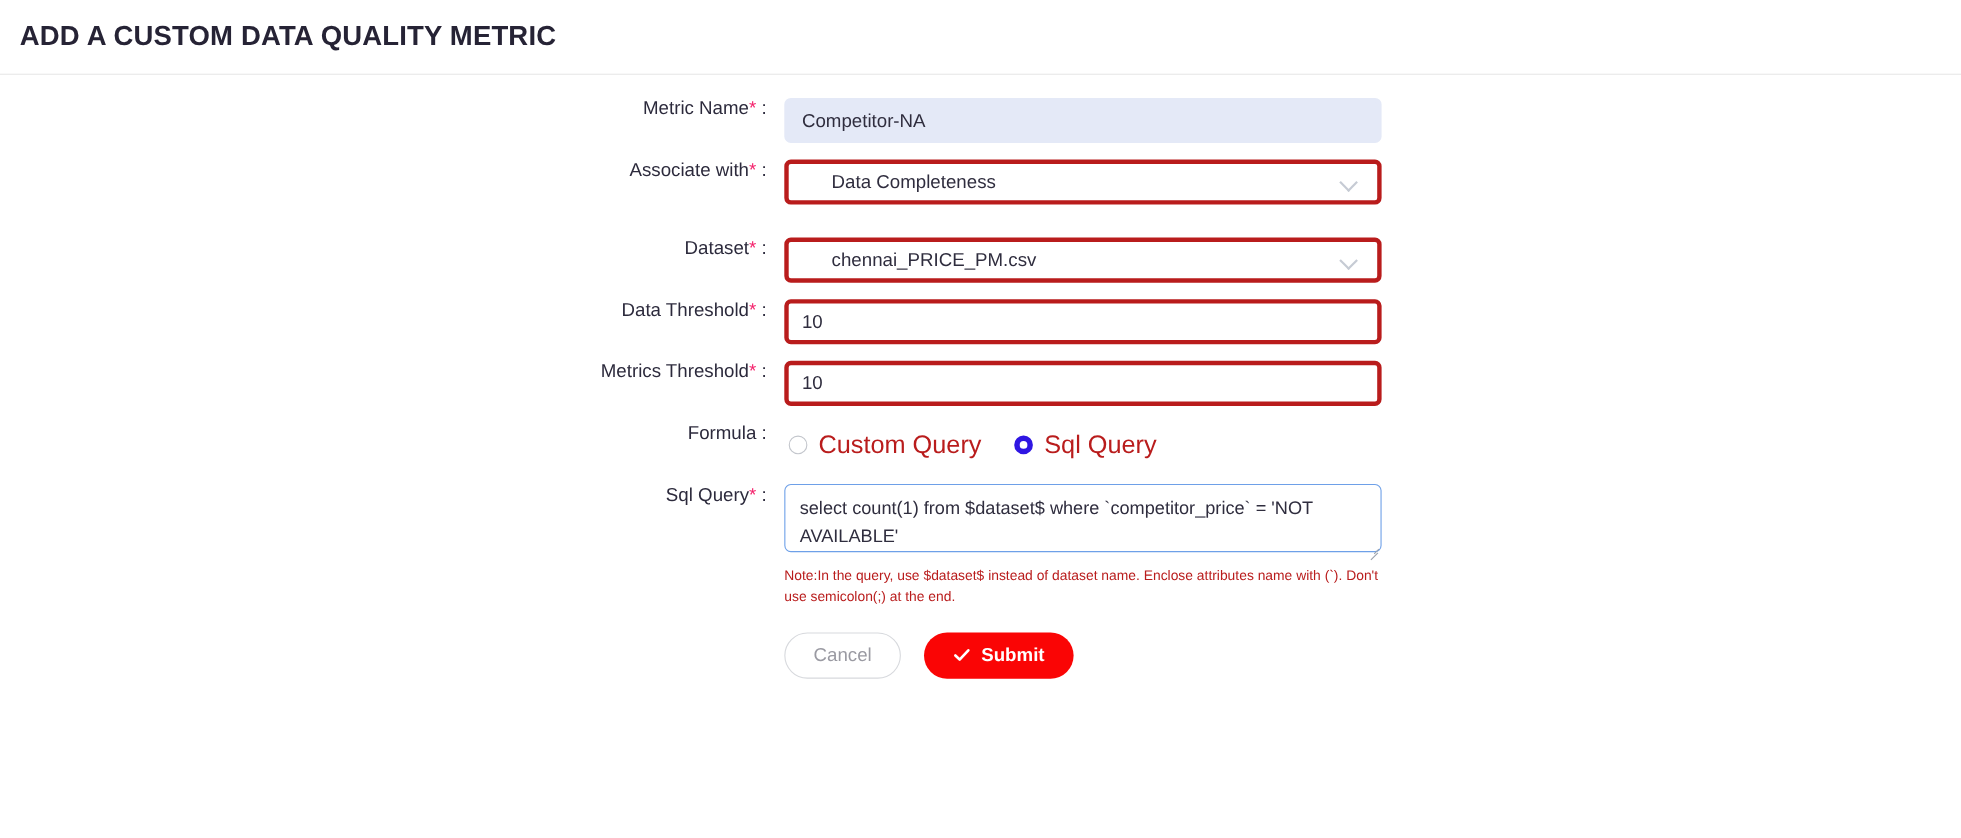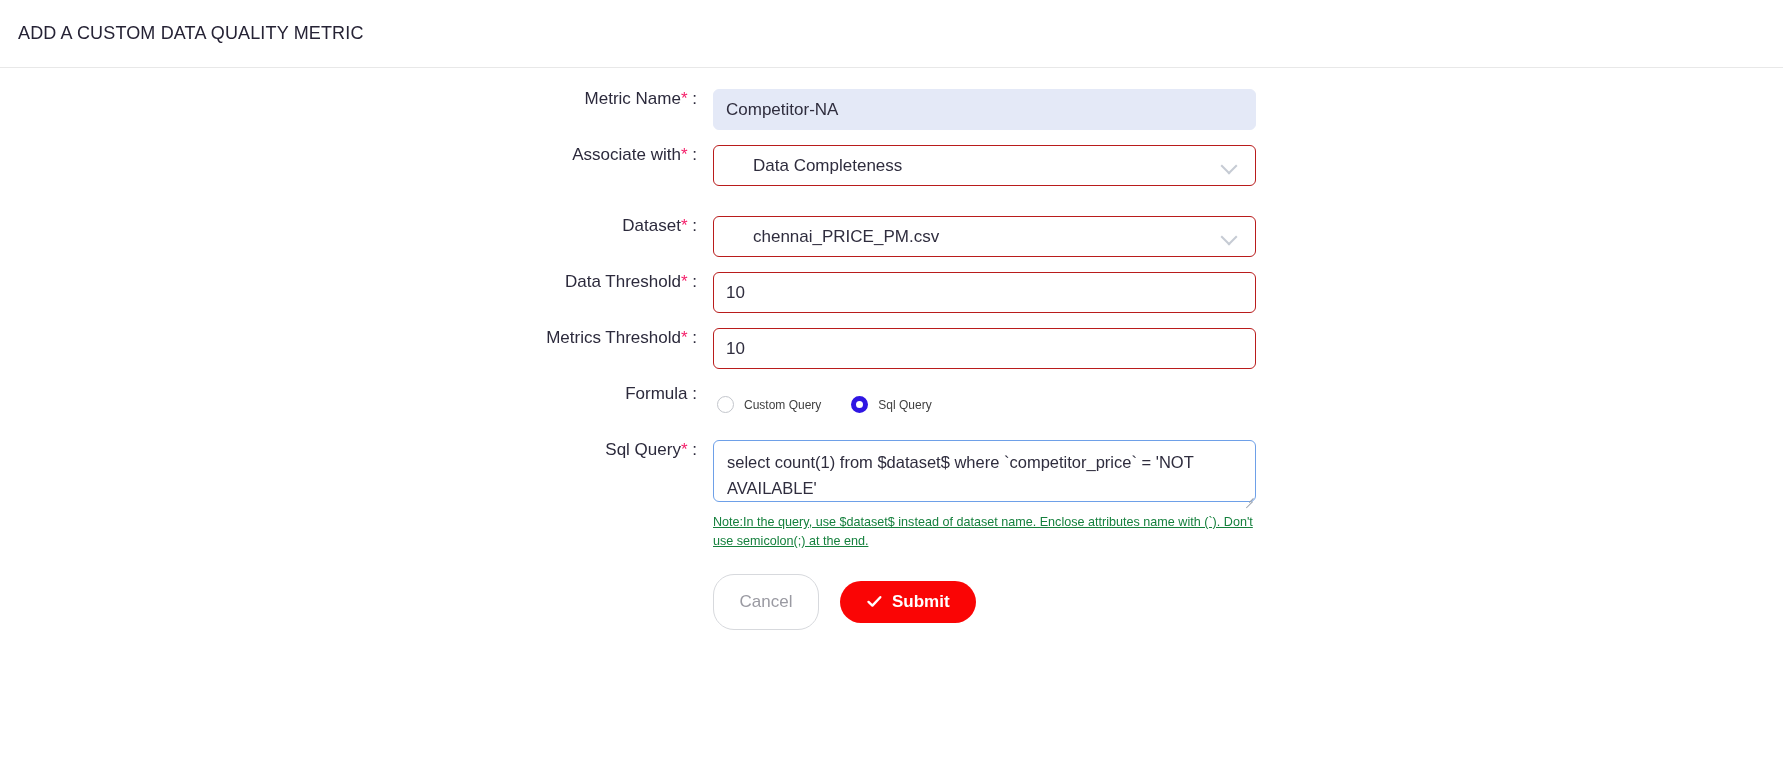--- a/index.html
+++ b/index.html
@@ -15,24 +15,24 @@
   
   .page-header {
     height: 68px;
     border-bottom: 1px solid #e8e8e8;
     display: flex;
     align-items: center;
     padding-left: 18px;
     background: #ffffff;
   }
   .page-header .title {
-    font-size: 18px;
+    font-size: 25px;
     letter-spacing: 0.15px;
     color: #262335;
-    font-weight: 400;
+    font-weight: 700;
     white-space: nowrap;
   }
 
   
   .form-area {
     padding-top: 21px;
   }
   .form-row {
     display: flex;
     align-items: flex-start;
@@ -53,21 +53,21 @@
   }
   .req {
     color: #f4206a;
     font-size: 17px;
   }
 
   
   .control {
     width: 543px;
     height: 41px;
-    border: 1px solid #b91c1c;
+    border: 4px solid #b91c1c;
     border-radius: 6px;
     background: #ffffff;
     font-size: 17px;
     color: #2f2d3e;
     display: flex;
     align-items: center;
     font-family: "Liberation Sans", sans-serif;
   }
 
   
@@ -124,22 +124,22 @@
     border: 1.6px solid #c3c6cc;
     background: #ffffff;
     margin-right: 10px;
     flex: 0 0 17px;
   }
   .radio-item.selected .radio-dot {
     border: 5px solid #2f16e3;
     background: #ffffff;
   }
   .radio-label {
-    font-size: 12px;
-    color: #404040;
+    font-size: 23px;
+    color: #b91c1c;
     white-space: nowrap;
   }
 
   
   .sql-area {
     width: 543px;
     height: 62px;
     border: 1px solid #6ea0e8;
     border-radius: 6px;
     background: #ffffff;
@@ -169,40 +169,39 @@
     transform-origin: right bottom;
   }
   .resize-grip i:nth-child(1) { bottom: 1px; width: 9px;  transform: rotate(-45deg); }
   .resize-grip i:nth-child(2) { bottom: 1px; width: 5.5px; transform: rotate(-45deg); right: 0; bottom: 4.5px;}
 
   .note {
     width: 543px;
     margin-top: 7px;
     font-size: 12.6px;
     line-height: 18.5px;
-    color: #15803d;
-    text-decoration: underline;
+    color: #b91c1c;
   }
 
   
   .button-row {
     display: flex;
     align-items: center;
     margin-top: 24px;
   }
   .btn {
     border: none;
     font-family: "Liberation Sans", sans-serif;
     cursor: pointer;
     display: inline-flex;
     align-items: center;
     justify-content: center;
   }
   .btn-cancel {
-    width: 106px; height: 56px;
+    width: 106px; height: 42px;
     border-radius: 21px;
     border: 1px solid #d7d9dd;
     background: #ffffff;
     color: #9a9aa2;
     font-size: 17px;
     margin-right: 21px;
   }
   .btn-submit {
     height: 42px;
     padding: 12px 26px;

